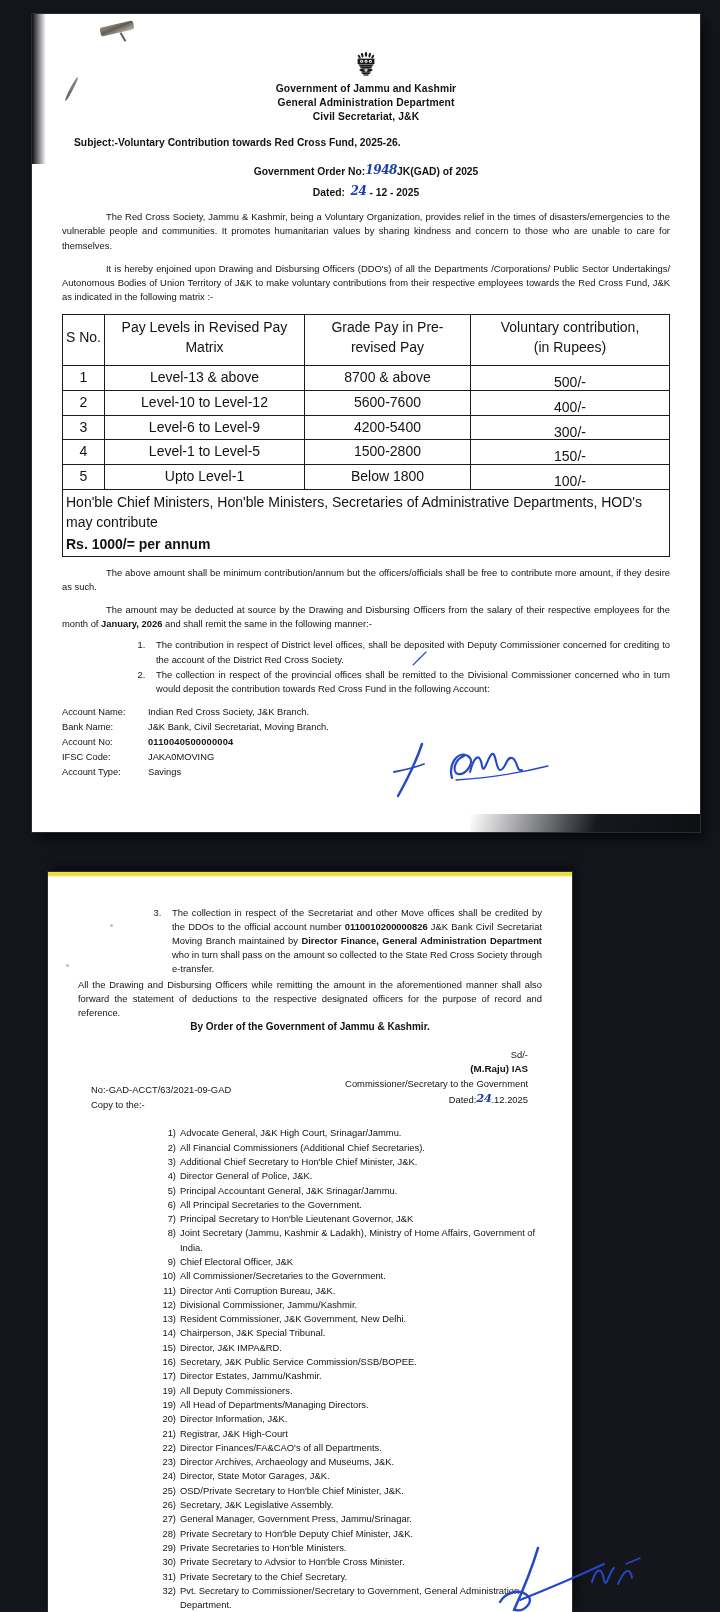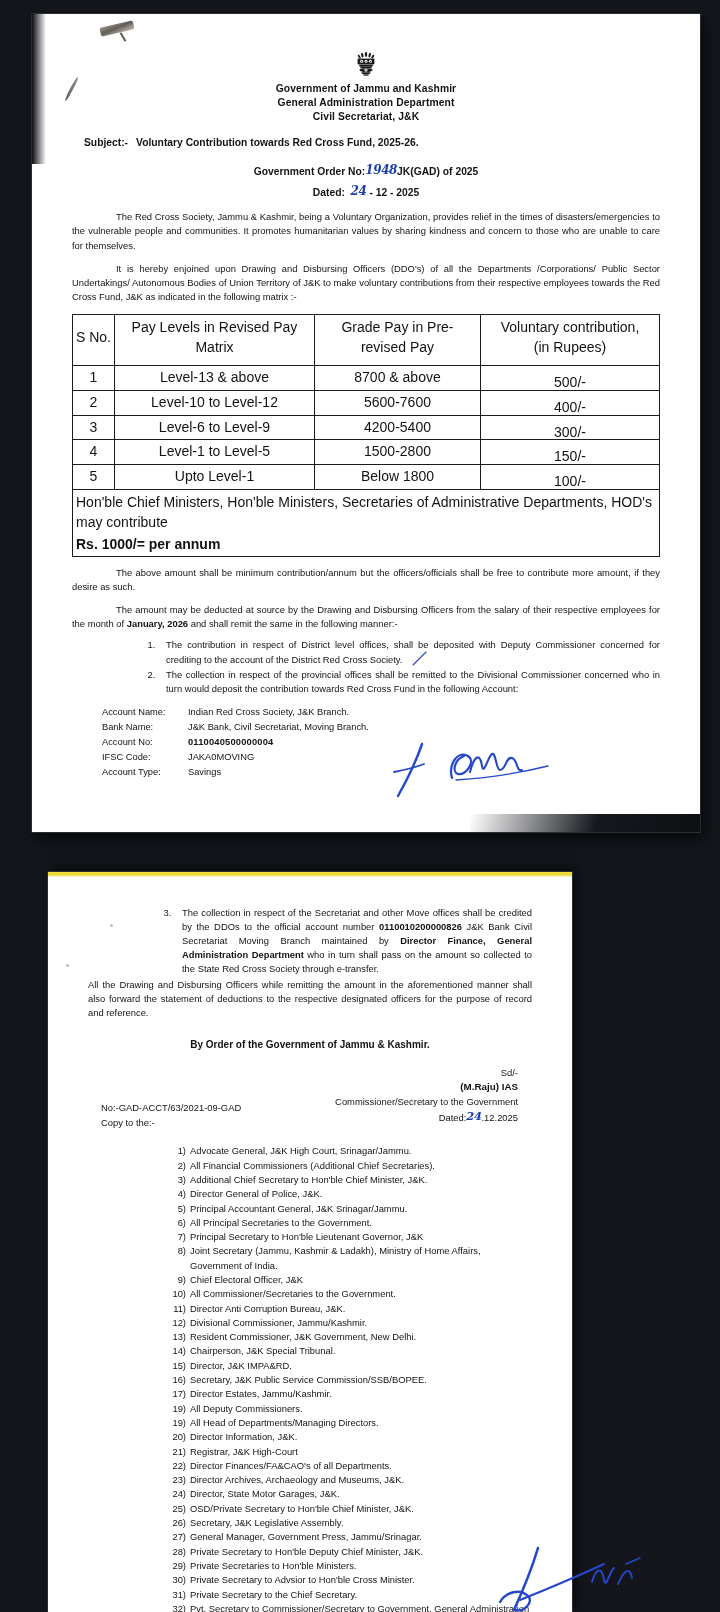--- a/index.html
+++ b/index.html
@@ -64,21 +64,21 @@
     transform: rotate(18deg) skewX(-9deg);
     border-radius: 60% 40% 50% 50%;
     opacity: .75;
   }
   .speck { position:absolute; background:#bdbdbd; border-radius:50%; }
 
   
   .doc {
     position: absolute;
     left: 0; top: 0; right: 0;
-    padding: 0 40px;
+    padding: 0 30px;
     font-size: 9.4px;
     line-height: 1.42;
     color: #131313;
   }
   .emblem { display:block; margin: 0 auto; }
   .b { font-weight: bold; }
 
   .org-lines {
     text-align: center;
     font-weight: bold;
@@ -87,21 +87,21 @@
     letter-spacing: .1px;
     margin-top: 2px;
   }
 
   .subject {
     font-weight: bold;
     font-size: 10.3px;
     margin-top: 12px;
     padding-left: 12px;
   }
-  .subject .lbl { margin-right: 8px; }
+  .subject .lbl { }
 
   .order-no {
     text-align: center;
     font-weight: bold;
     font-size: 10.3px;
     margin-top: 13px;
   }
   .order-dated {
     text-align: center;
     font-weight: bold;
@@ -162,21 +162,20 @@
     padding-left: 86px;
     font-size: 9.4px;
     line-height: 1.5;
   }
   ol.manner li { margin-bottom: 1px; text-align: justify; padding-left: 8px; }
   ol.manner li::marker { }
 
   
   .bank {
     margin-top: 9px;
-    margin-left: 30px;
     font-size: 9.3px;
     line-height: 1.62;
   }
   .bank .row { display: flex; }
   .bank .k { width: 86px; flex: 0 0 86px; }
   .bank .v.strong { font-weight: bold; letter-spacing: .2px; }
 
   
   .sig-ink {
     position: absolute;
@@ -189,21 +188,20 @@
 
   
   ol.sec3 {
     margin: 0; padding-left: 86px;
     font-size: 9.4px; line-height: 1.5;
   }
   ol.sec3 li { text-align: justify; padding-left: 8px; }
   p.tight { margin: 0; text-align: justify; font-size: 9.4px; line-height: 1.5; }
   .byorder {
     text-align: center; font-weight: bold; font-size: 10px;
-    margin-top: 18px;
   }
   .signblock {
     margin-top: 14px;
     text-align: right;
     font-size: 9.4px;
     line-height: 1.5;
     padding-right: 14px;
   }
   .signblock .name { font-weight: bold; font-size: 9.8px; }
   .refline {

